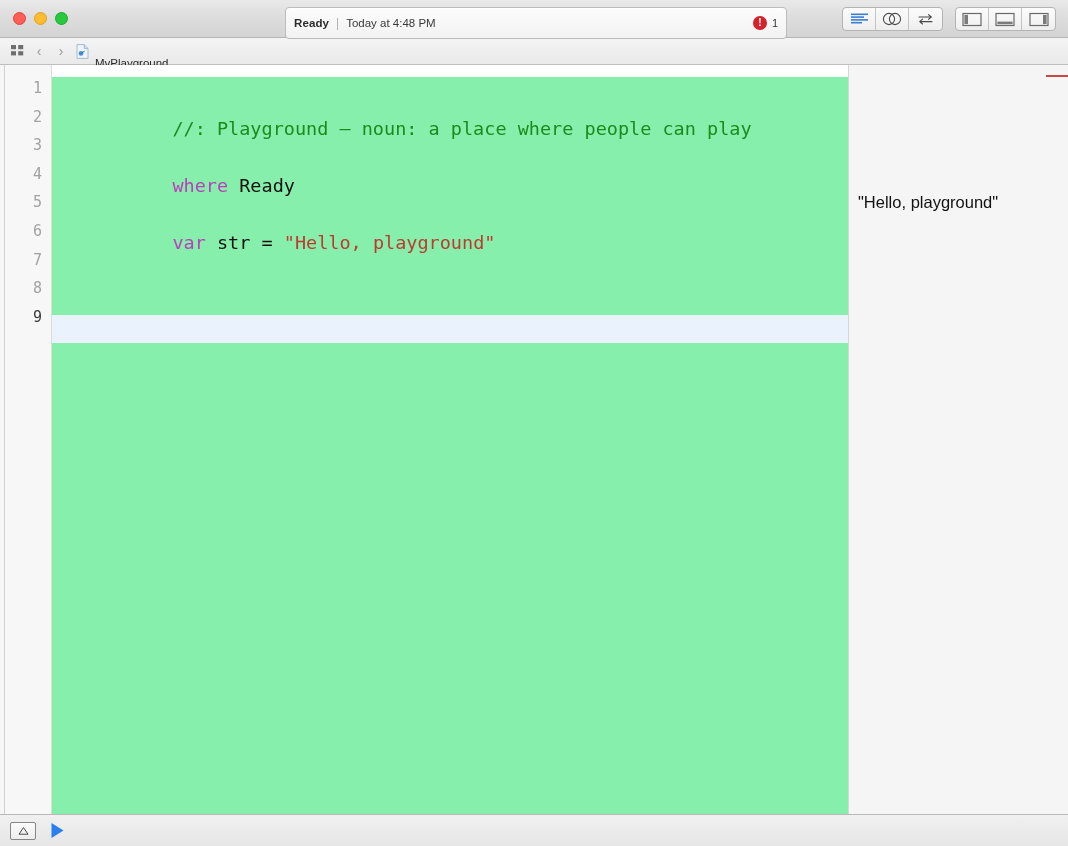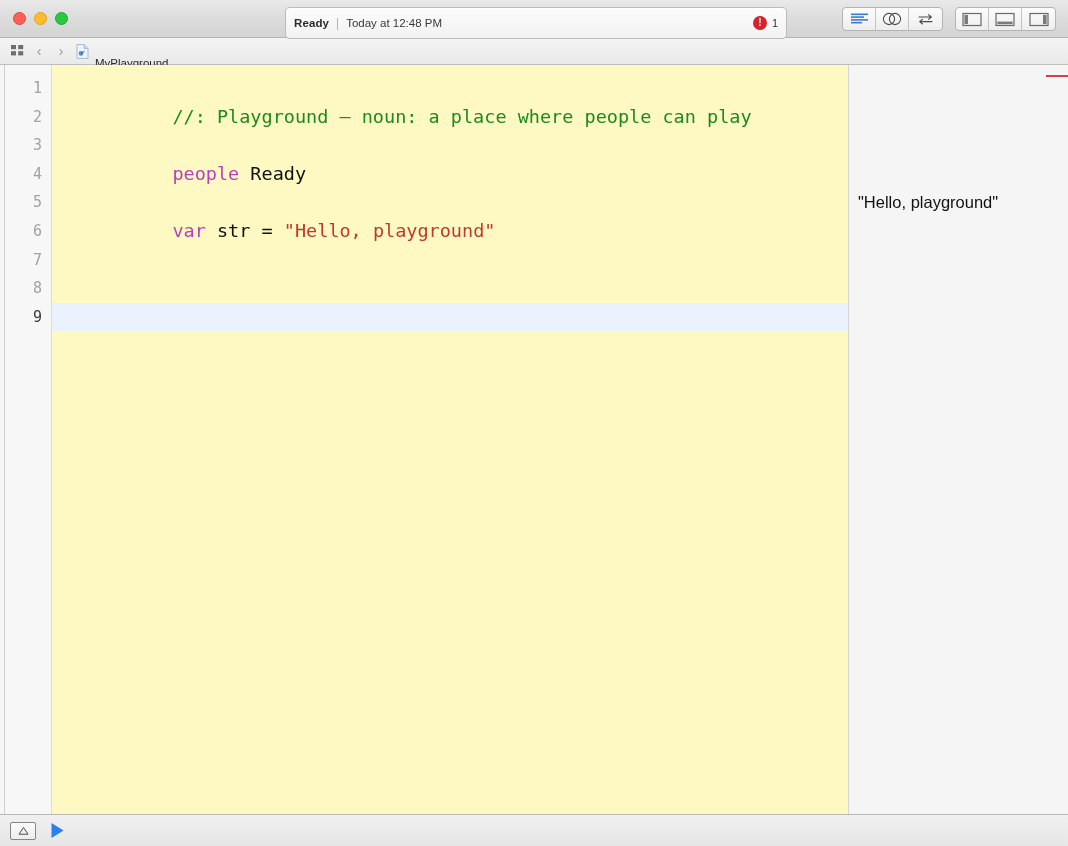--- a/index.html
+++ b/index.html
@@ -79,21 +79,21 @@
     padding-top:9px;
   }
   .ln {
     height:28.6px; line-height:28.6px; text-align:right; padding-right:9px;
     font-family:"DejaVu Sans Mono", monospace; font-size:15px; color:#a2a2a2;
   }
   .ln.current { color:#3c3c3c; }
 
   .code {
     flex:1 1 auto; position:relative; padding-top:9px; min-width:0;
-    background:#fef9c3; overflow:hidden;
+    background:#86efac; overflow:hidden;margin-top:12px;
   }
   .cl {
     height:28.6px; line-height:28.6px; padding-left:9px; white-space:pre;
     font-family:"DejaVu Sans Mono", monospace; font-size:18.5px; color:#1a1a1a;
   }
   .cl.current { background:#eaf2fd; }
   .tk-comment { color:#1c8b1c; }
   .tk-keyword { color:#ba3fbd; }
   .tk-string  { color:#c0392f; }
   .tk-plain   { color:#101010; }
@@ -134,21 +134,21 @@
 
     <div class="traffic">
       <div class="light red"></div>
       <div class="light yellow"></div>
       <div class="light green"></div>
     </div>
 
     <div class="status-bar">
       <span class="status-ready">Ready</span>
       <span class="status-sep">|</span>
-      <span class="status-time">Today at 12:48 PM</span>
+      <span class="status-time">Today at 4:48 PM</span>
       <span class="status-spacer"></span>
       <span class="err-badge">!</span>
       <span class="err-count">1</span>
     </div>
 
     <div class="tb-groups">
 
       <div class="seg">
         <div class="seg-btn">
           <svg width="17" height="13" viewBox="0 0 17 13">
@@ -239,21 +239,21 @@
         <div class="ln">8</div>
         <div class="ln current">9</div>
       </div>
 
       <div class="code">
         <div class="cl">
           <span class="tk-comment">//: Playground — noun: a place where people can play</span>
         </div>
         <div class="cl"></div>
         <div class="cl">
-          <span class="tk-keyword">people</span><span class="tk-plain"> Ready</span>
+          <span class="tk-keyword">where</span><span class="tk-plain"> Ready</span>
         </div>
         <div class="cl"></div>
         <div class="cl">
           <span class="tk-keyword">var</span><span class="tk-plain"> str = </span><span class="tk-string">"Hello, playground"</span>
         </div>
         <div class="cl"></div>
         <div class="cl"></div>
         <div class="cl"></div>
         <div class="cl current"></div>
       </div>

